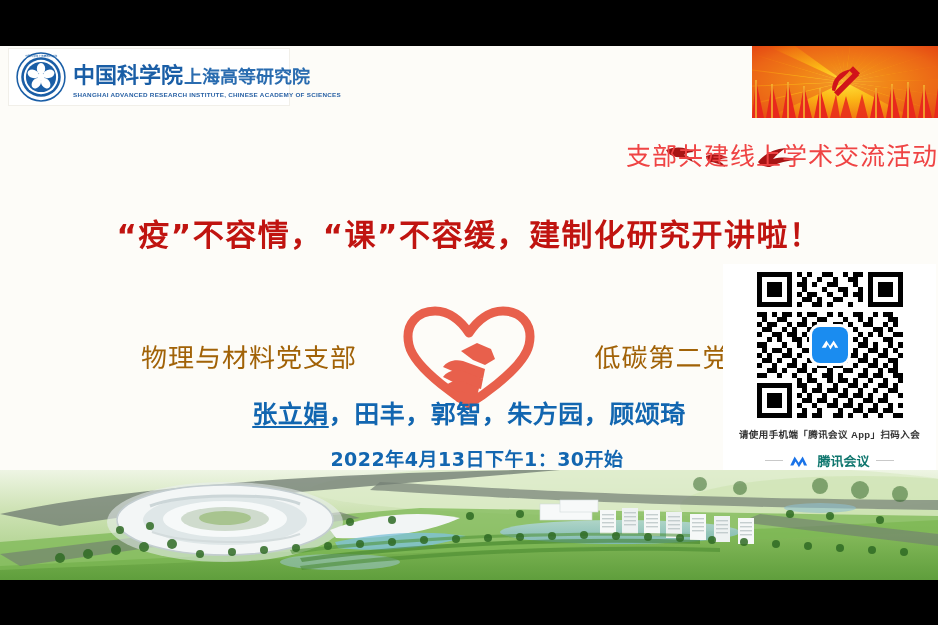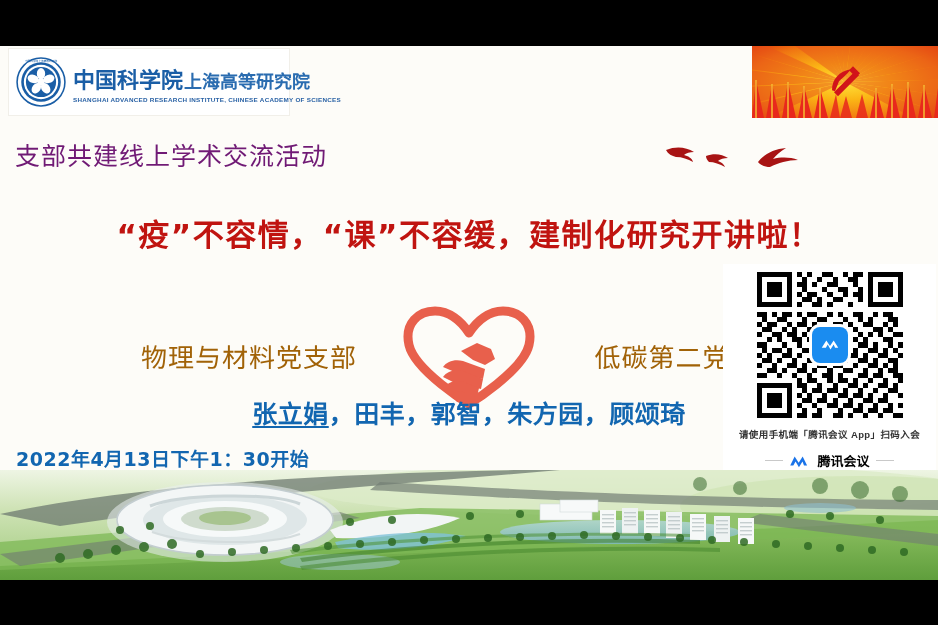--- a/index.html
+++ b/index.html
@@ -13,21 +13,21 @@
     position:absolute;left:0;top:0;width:938px;height:625px;
     background:#000;overflow:hidden;
   }
   
   .slide{
     position:absolute;left:0;top:46px;width:938px;height:534px;
     background:#fdfcf8;overflow:hidden;
   }
   
   .logo-box{
-    position:absolute;left:8px;top:2px;width:282px;height:68px;
+    position:absolute;left:8px;top:2px;width:282px;height:58px;
     background:#ffffff;border:1px solid #f1efe9;
     display:flex;align-items:center;gap:6px;padding:0 6px;
     box-sizing:border-box;
   }
   .logo-emblem{width:52px;height:52px;flex:0 0 52px;position:relative;}
   .logo-text{display:flex;flex-direction:column;justify-content:center;flex:1;}
   .logo-cn{
     display:flex;align-items:baseline;gap:1px;white-space:nowrap;
     color:#1d5fa8;
   }
@@ -56,23 +56,23 @@
   .party-banner .emblem{
     position:absolute;left:50%;top:50%;transform:translate(-50%,-52%);
     width:40px;height:40px;
   }
 
   
   .doves{position:absolute;left:660px;top:86px;width:160px;height:48px;}
 
   
   .subtitle{
-    position:absolute;left:0;right:0;top:90px;text-align:left;
+    position:absolute;left:0;right:0;top:90px;text-align:right;
     font-family:"DejaVu Serif","Liberation Serif",serif;
-    font-size:25px;color:#701a75;letter-spacing:1px;font-weight:400;padding-left:15px;
+    font-size:25px;color:#ef4444;letter-spacing:1px;font-weight:400;padding-left:15px;
   }
   .headline{
     position:absolute;left:0;right:0;top:164px;text-align:center;
     font-family:"DejaVu Sans","Liberation Sans",sans-serif;
     font-size:31px;font-weight:700;color:#c01410;letter-spacing:1.5px;
     white-space:nowrap;
   }
 
   
   .branches{
@@ -88,21 +88,21 @@
   .heart-logo{width:140px;height:104px;flex:0 0 140px;position:relative;}
 
   
   .speakers{
     position:absolute;left:0;right:0;top:348px;text-align:center;
     font-family:"DejaVu Sans","Liberation Sans",sans-serif;
     font-size:25px;color:#1266b0;font-weight:700;letter-spacing:.5px;
   }
   .speakers .u{text-decoration:underline;text-underline-offset:3px;}
   .datetime{
-    position:absolute;left:16px;right:0;top:398px;
+    position:absolute;left:16px;right:0;top:398px;text-align:center;
     font-family:"DejaVu Sans","Liberation Sans",sans-serif;
     font-size:19px;color:#1266b0;font-weight:700;letter-spacing:.5px;
   }
 
   
   .qr-card{
     position:absolute;left:723px;top:218px;width:213px;height:213px;
     background:#ffffff;display:flex;flex-direction:column;align-items:center;
     padding-top:8px;box-sizing:border-box;
   }
@@ -112,21 +112,21 @@
     width:36px;height:36px;border-radius:8px;background:#1a8cf0;
     display:flex;align-items:center;justify-content:center;
     box-shadow:0 0 0 3px #fff;
   }
   .qr-caption{
     margin-top:9px;font-size:9.5px;color:#333;font-weight:700;
     letter-spacing:.4px;white-space:nowrap;text-align:center;
   }
   .qr-brand{
     margin-top:10px;display:flex;align-items:center;gap:6px;
-    font-size:13px;color:#000000;font-weight:700;
+    font-size:13px;color:#0f766e;font-weight:700;
   }
   .qr-brand .dash{width:18px;height:1px;background:#c9c9c9;display:block;}
 
   
   .campus{
     position:absolute;left:0;bottom:0;width:938px;height:110px;overflow:hidden;
   }
 </style>
 </head>
 <body>

